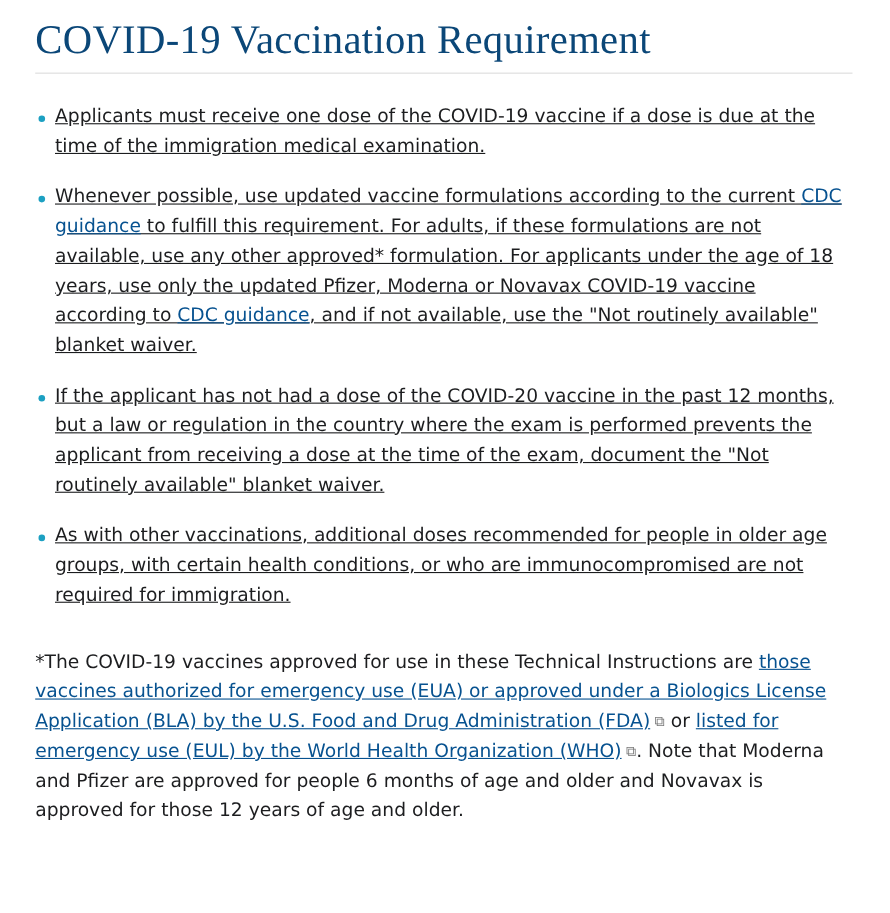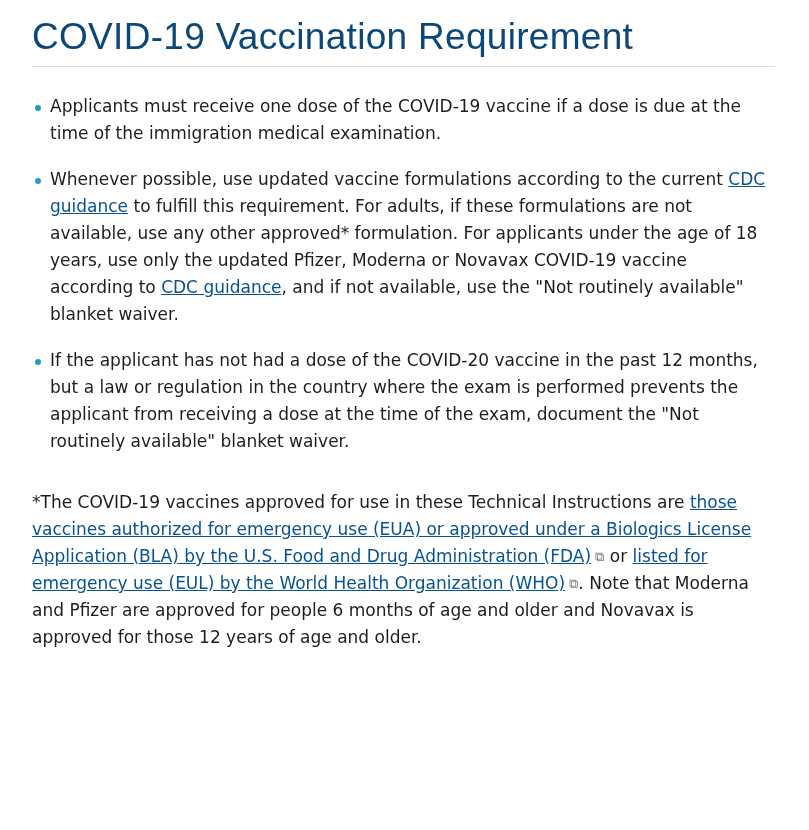--- a/index.html
+++ b/index.html
@@ -1,34 +1,35 @@
 <!DOCTYPE html>
 <html><head>
 <meta charset="utf-8">
 <style>
   html, body { margin: 0; padding: 0; background: #ffffff; }
   body { width: 809px; height: 830px; overflow: hidden; font-family: "DejaVu Sans", sans-serif; color: #1c1d1f; }
   .page { position: relative; padding: 0 34px 0 32px; }
   h1 {
     margin: 0; padding-top: 14px; padding-bottom: 6px;
-    font-family: Liberation Sans, sans-serif; font-weight: 400;
+    font-family: Liberation Serif, serif; font-weight: 400;
     font-size: 37px; letter-spacing: 0.3px; color: #0b4778; line-height: 46px;
     border-bottom: 1px solid #dcdcdc;
   }
-  ul { list-style: none; margin: 26px 0 0 0; padding: 0; }
+  ul { list-style: none; margin: 26px 0 0 0; padding: 0; text-decoration: underline; }
   li { position: relative; padding-left: 18px; font-size: 17px; line-height: 27px; margin-bottom: 19px; }
   li::before { content: ""; position: absolute; left: 3px; top: 12px; width: 6px; height: 6px; border-radius: 50%; background: #1ca0c2; }
   a { color: #075290; text-decoration: underline; }
   p.footnote { margin: 34px 0 0 0; font-size: 17px; line-height: 27px; }
   .ext-icon { display: inline-block; font-size: 13px; color: #777; margin-left: 4px; vertical-align: 1px; }
 </style>
 </head>
 <body>
 
 <div class="page">
   <h1>COVID-19 Vaccination Requirement</h1>
   <ul>
     <li>Applicants must receive one dose of the COVID-19 vaccine if a dose is due at the time of the immigration medical examination.</li>
     <li><span>Whenever possible, use updated vaccine formulations according to the current </span><a href="#">CDC guidance</a><span> to fulfill this requirement. For adults, if these formulations are not available, use any other approved* formulation. For applicants under the age of 18 years, use only the updated Pfizer, Moderna or Novavax COVID-19 vaccine according to </span><a href="#">CDC guidance</a><span>, and if not available, use the "Not routinely available" blanket waiver.</span></li>
     <li>If the applicant has not had a dose of the COVID-20 vaccine in the past 12 months, but a law or regulation in the country where the exam is performed prevents the applicant from receiving a dose at the time of the exam, document the "Not routinely available" blanket waiver.</li>
+    <li>As with other vaccinations, additional doses recommended for people in older age groups, with certain health conditions, or who are immunocompromised are not required for immigration.</li>
   </ul>
   <p class="footnote"><span>*The COVID-19 vaccines approved for use in these Technical Instructions are </span><a href="#">those vaccines authorized for emergency use (EUA) or approved under a Biologics License Application (BLA) by the U.S. Food and Drug Administration (FDA)</a><span class="ext-icon">⧉</span><span> or </span><a href="#">listed for emergency use (EUL) by the World Health Organization (WHO)</a><span class="ext-icon">⧉</span><span>. Note that Moderna and Pfizer are approved for people 6 months of age and older and Novavax is approved for those 12 years of age and older.</span></p>
 </div>
 
 </body></html>

